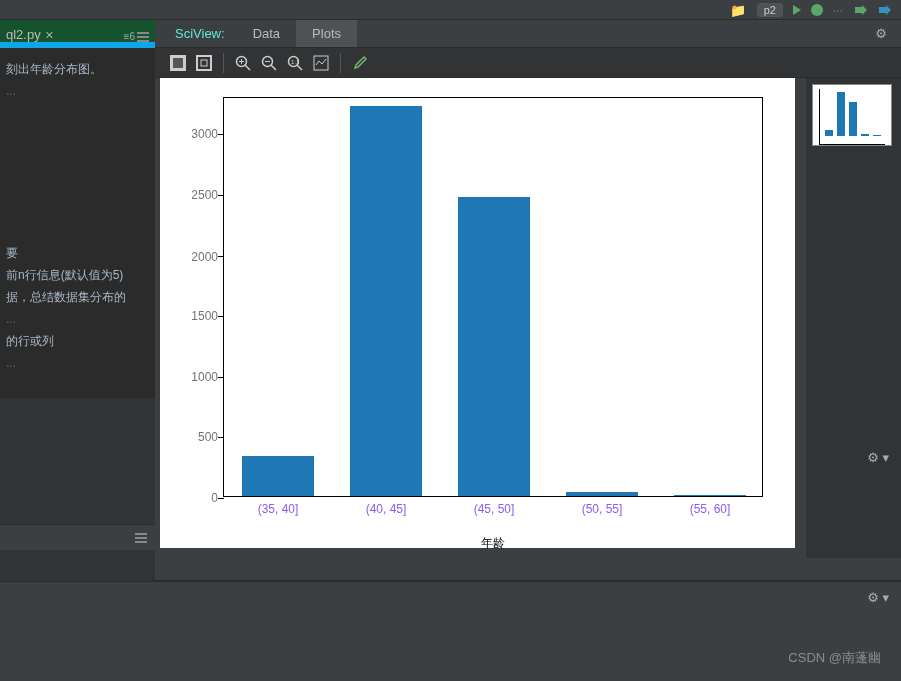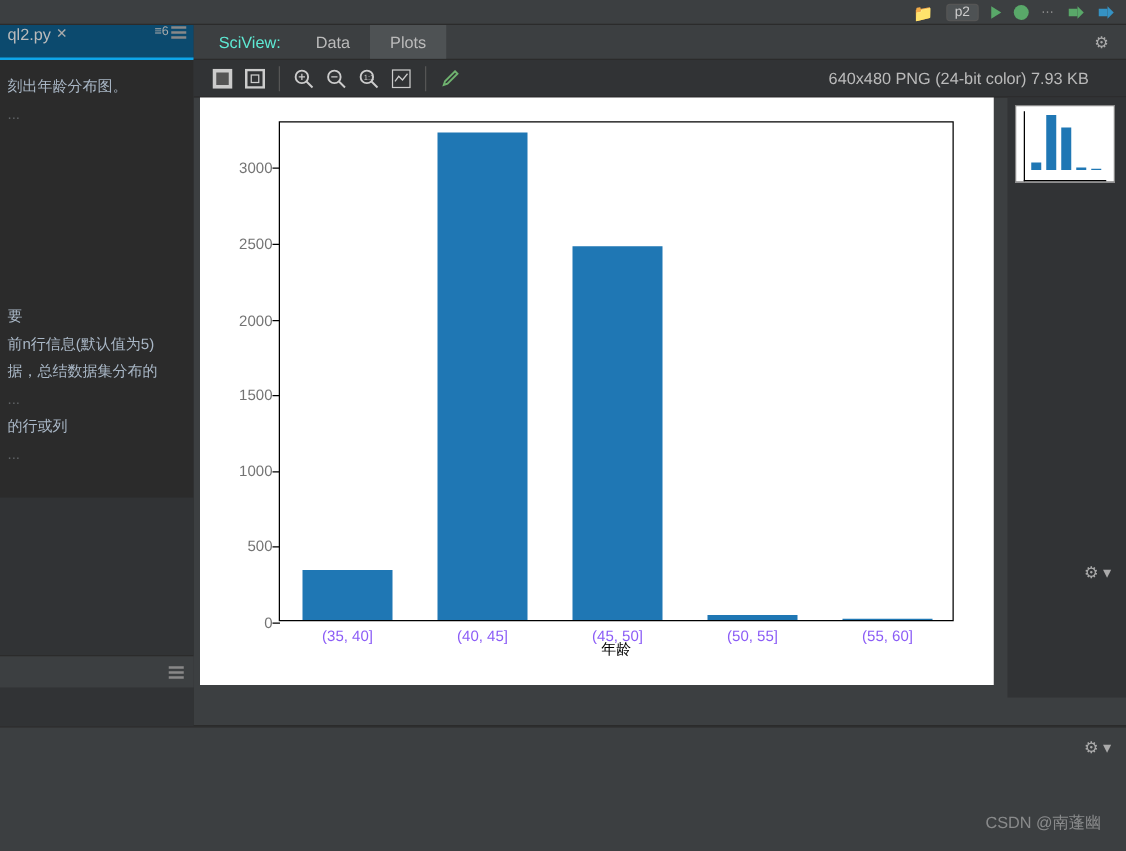--- a/index.html
+++ b/index.html
@@ -19,21 +19,21 @@
   .dots { font-size:10px;color:#888;}
   .arrow-g { width:14px;height:12px;position:relative;}
   .arrow-g::before {content:"";position:absolute;left:2px;top:3px;width:7px;height:6px;background:#59a869;}
   .arrow-g::after {content:"";position:absolute;left:9px;top:1px;border-left:5px solid #59a869;border-top:5px solid transparent;border-bottom:5px solid transparent;}
   .arrow-b { width:14px;height:12px;position:relative;}
   .arrow-b::before {content:"";position:absolute;left:2px;top:3px;width:7px;height:6px;background:#3592c4;}
   .arrow-b::after {content:"";position:absolute;left:9px;top:1px;border-left:5px solid #3592c4;border-top:5px solid transparent;border-bottom:5px solid transparent;}
 
   
   .left-col { position:absolute; left:0; top:20px; width:155px; height:640px; background:#313335;}
-  .editor-tab { height:28px; display:flex; align-items:flex-start; background:#0c4a6e; border-bottom:2px solid #0ea5e9; padding:0 6px; gap:4px;}
+  .editor-tab { height:28px; display:flex; align-items:flex-end; background:#14532d; border-bottom:6px solid #0ea5e9; padding:0 6px; gap:4px;}
   .editor-tab .close { color:#aaa; font-size:11px;}
   .editor-tab .right { margin-left:auto; font-size:10px; color:#aaa; display:flex; align-items:center; gap:2px;}
   .editor-body { padding:10px 6px; font-size:12px; color:#a9b7c6; line-height:22px; background:#2b2b2b; height:350px;}
   .fold { color:#606366;}
   .bottom-left { position:absolute; bottom:110px; left:0; height:26px; width:155px; background:#3c3f41; border-top:1px solid #2b2b2b; display:flex; justify-content:flex-end; align-items:center; padding-right:8px;}
   .hamburger { display:flex; flex-direction:column; gap:2px;}
   .hamburger span {display:block; width:12px; height:2px; background:#888;}
 
   
   .sciview { position:absolute; left:155px; top:20px; right:0; height:560px; background:#3c3f41;}
@@ -50,21 +50,21 @@
   .tool svg { width:16px; height:16px; }
   .info-text { margin-left:auto; color:#bbbbbb; font-size:13px; padding-right:20px;}
 
   .plot-area { position:absolute; left:5px; top:58px; width:635px; height:470px; background:#fff;}
   .plot-inner { position:absolute; left:15px; top:13px; right:15px; bottom:15px; background:#fff;}
   .axes { position:absolute; left:48px; top:6px; width:540px; height:400px; border:1px solid #000; border-right:1px solid #000; border-top:1px solid #000;}
   .ytick { position:absolute; left:-6px; width:6px; height:1px; background:#000;}
   .ylabel { position:absolute; left:-44px; width:38px; text-align:right; font-size:12px; color:#737373; transform:translateY(-50%);}
   .bar { position:absolute; bottom:0; background:#1f77b4;}
   .xlabel { position:absolute; top:404px; font-size:12px; color:#8b5cf6; transform:translateX(-50%); white-space:nowrap; font-family: "SimSun","Arial";}
-  .xtitle { position:absolute; top:420px; left:50%; transform:translateX(-50%); font-size:12px; color:#000;}
+  .xtitle { position:absolute; top:444px; left:50%; transform:translateX(-50%); font-size:12px; color:#000;}
 
   
   .thumb-panel { position:absolute; right:0; top:58px; width:95px; height:480px; background:#313335; padding:6px;}
   .thumb { width:80px; height:62px; background:#fff; border:1px solid #888; position:relative;}
   .thumb .tb { position:absolute; bottom:9px; background:#1f77b4;}
 
   
   .status-bar { position:absolute; left:0; right:0; bottom:0; height:100px; background:#3c3f41; border-top:1px solid #2b2b2b;}
   .watermark { position:absolute; right:20px; bottom:14px; font-size:13px; color:rgba(200,200,200,0.55);margin-left:24px;}
   .gear-status { position:absolute; right:12px; top:8px; color:#aaa;}
@@ -165,21 +165,20 @@
           <rect x="1" y="1" width="14" height="14" fill="none" stroke="#ccc"></rect>
           <polyline points="3,10 6,6 9,9 13,4" fill="none" stroke="#ccc"></polyline>
         </svg>
     </div>
     <div class="sep"></div>
     <div class="tool">
       <svg viewBox="0 0 16 16">
           <path d="M12 2 L14 4 L6 12 L3 13 L4 10 Z" fill="none" stroke="#6fb36f" stroke-width="1.5"></path>
         </svg>
     </div>
-    <div class="info-text">640x480 PNG (24-bit color) 7.93 KB</div>
   </div>
 
   <div class="plot-area">
     <div class="plot-inner">
       <div class="axes" id="axes">
 
       <div class="ytick" style="top: 400px;"></div>
           <div class="ylabel" style="top: 400px;">0</div>
           <div class="ytick" style="top: 339.394px;"></div>
           <div class="ylabel" style="top: 339.394px;">500</div>

